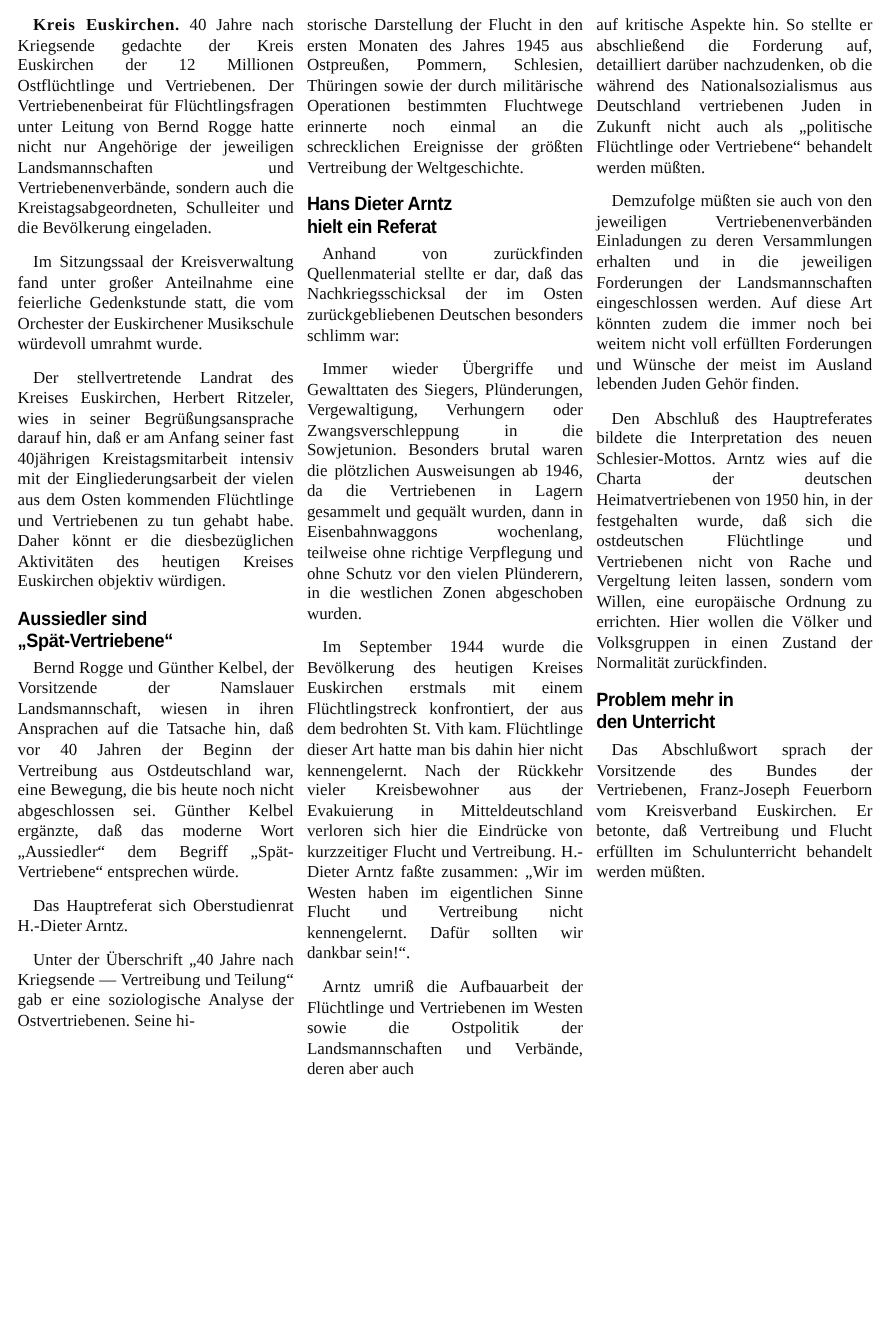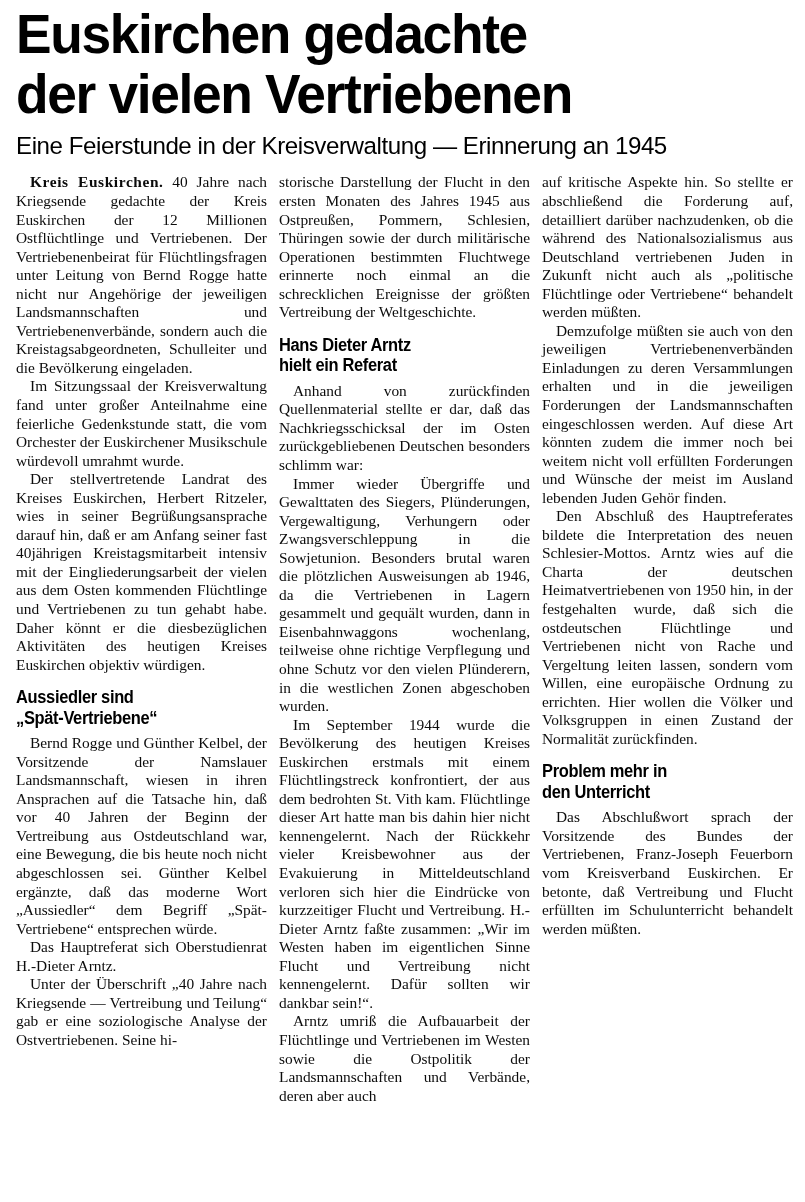--- a/index.html
+++ b/index.html
@@ -98,32 +98,27 @@
     line-height: 20.5px;
     letter-spacing: -0.35px;
     margin: 13px 0 6px 0;
     transform: scaleX(0.94);
     transform-origin: left center;
     color: #000;
   }
   h2.subhead .sh-line { display: block; white-space: nowrap; }
 
   
-  .column > p.para + p.para { margin-top: 0; }
+  .column > p.para + p.para { margin-top: 12px; }
 </style>
 </head>
 <body>
 
 <div id="page">
 
-  <div class="headline-block">
-    <h1 class="headline-line l1">Euskirchen gedachte</h1>
-    <h1 class="headline-line l2">der vielen Vertriebenen</h1>
-    <div class="kicker">Eine Feierstunde in der Kreisverwaltung — Erinnerung an 1945</div>
-  </div>
 
   <div class="columns">
     <div class="column" id="col1">
         <p class="para lead"><span class="lead-in">Kreis Euskirchen.</span><span> 40 Jahre nach Kriegsende gedachte der Kreis Euskirchen der 12 Millionen Ostflüchtlinge und Vertriebenen. Der Vertriebenenbeirat für Flüchtlingsfragen unter Leitung von Bernd Rogge hatte nicht nur Angehörige der jeweiligen Landsmannschaften und Vertriebenenverbände, sondern auch die Kreistagsabgeordneten, Schulleiter und die Bevölkerung eingeladen.</span></p>
         <p class="para indent">Im Sitzungssaal der Kreisverwaltung fand unter großer Anteilnahme eine feierliche Gedenkstunde statt, die vom Orchester der Euskirchener Musikschule würdevoll umrahmt wurde.</p>
         <p class="para indent">Der stellvertretende Landrat des Kreises Euskirchen, Herbert Ritzeler, wies in seiner Begrüßungsansprache darauf hin, daß er am Anfang seiner fast 40jährigen Kreistagsmitarbeit intensiv mit der Eingliederungsarbeit der vielen aus dem Osten kommenden Flüchtlinge und Vertriebenen zu tun gehabt habe. Daher könnt er die diesbezüglichen Aktivitäten des heutigen Kreises Euskirchen objektiv würdigen.</p>
         <h2 class="subhead">
           <span class="sh-line">Aussiedler sind</span>
           <span class="sh-line">„Spät-Vertriebene“</span>
         </h2>

